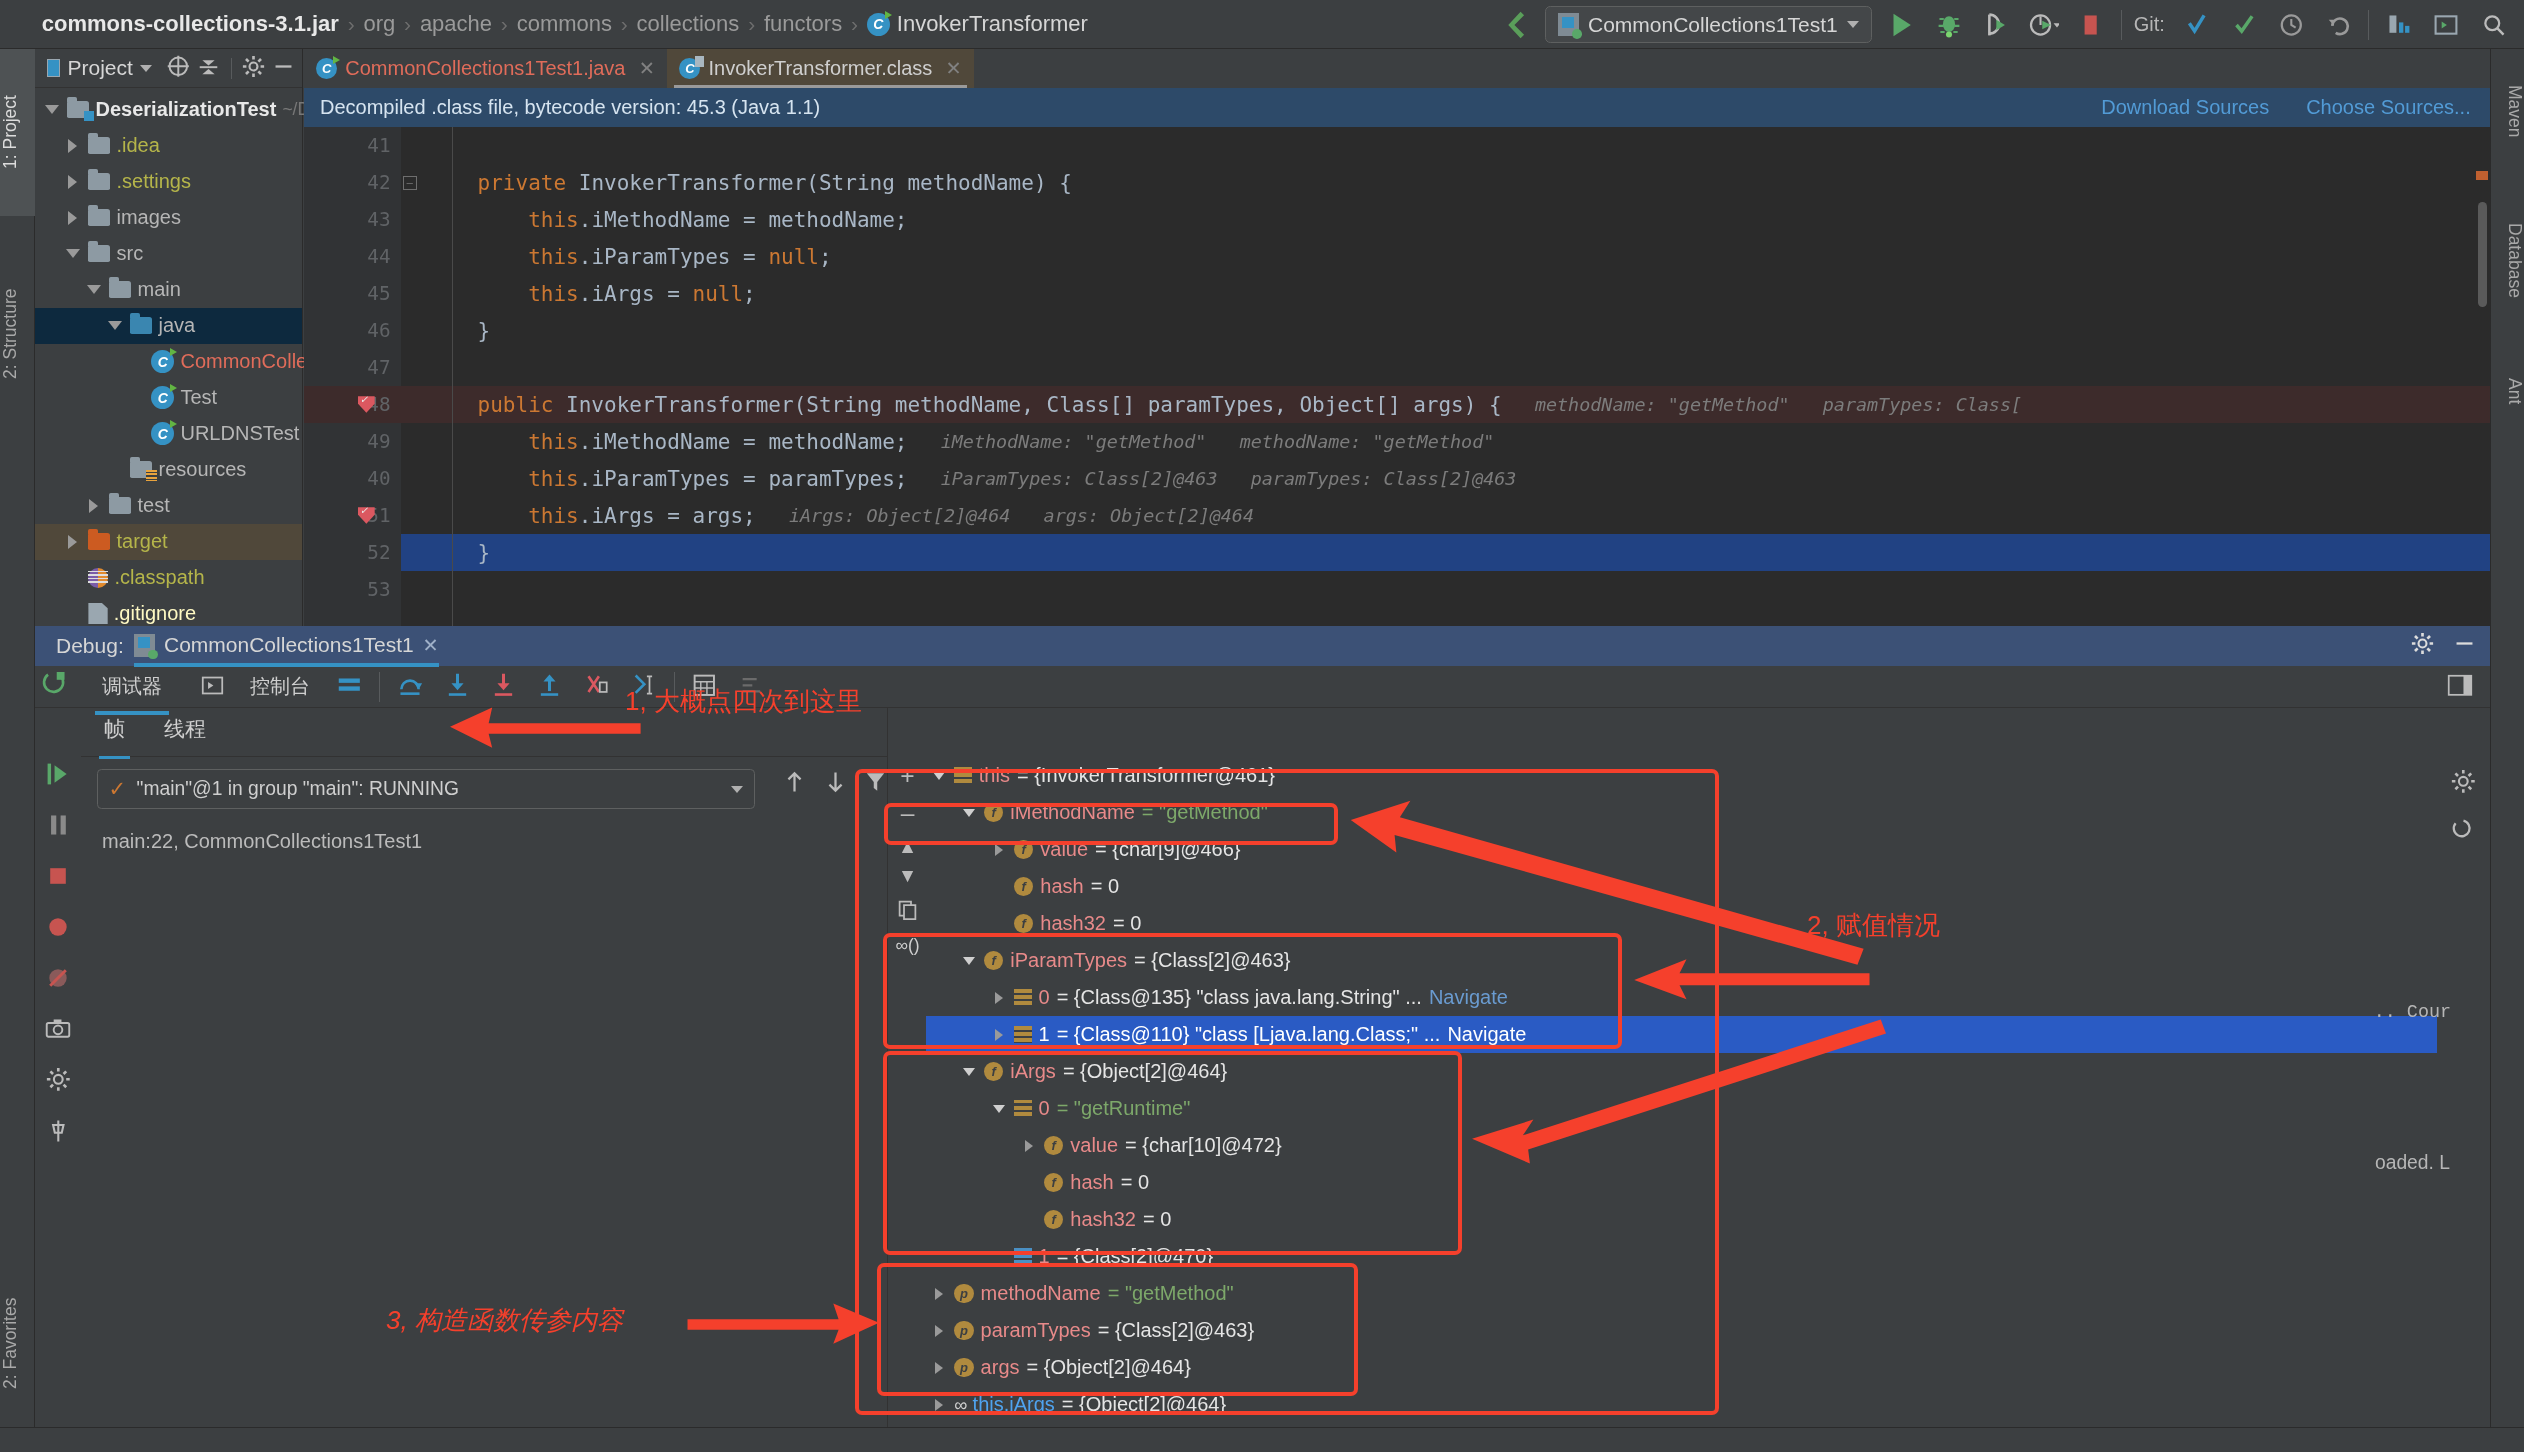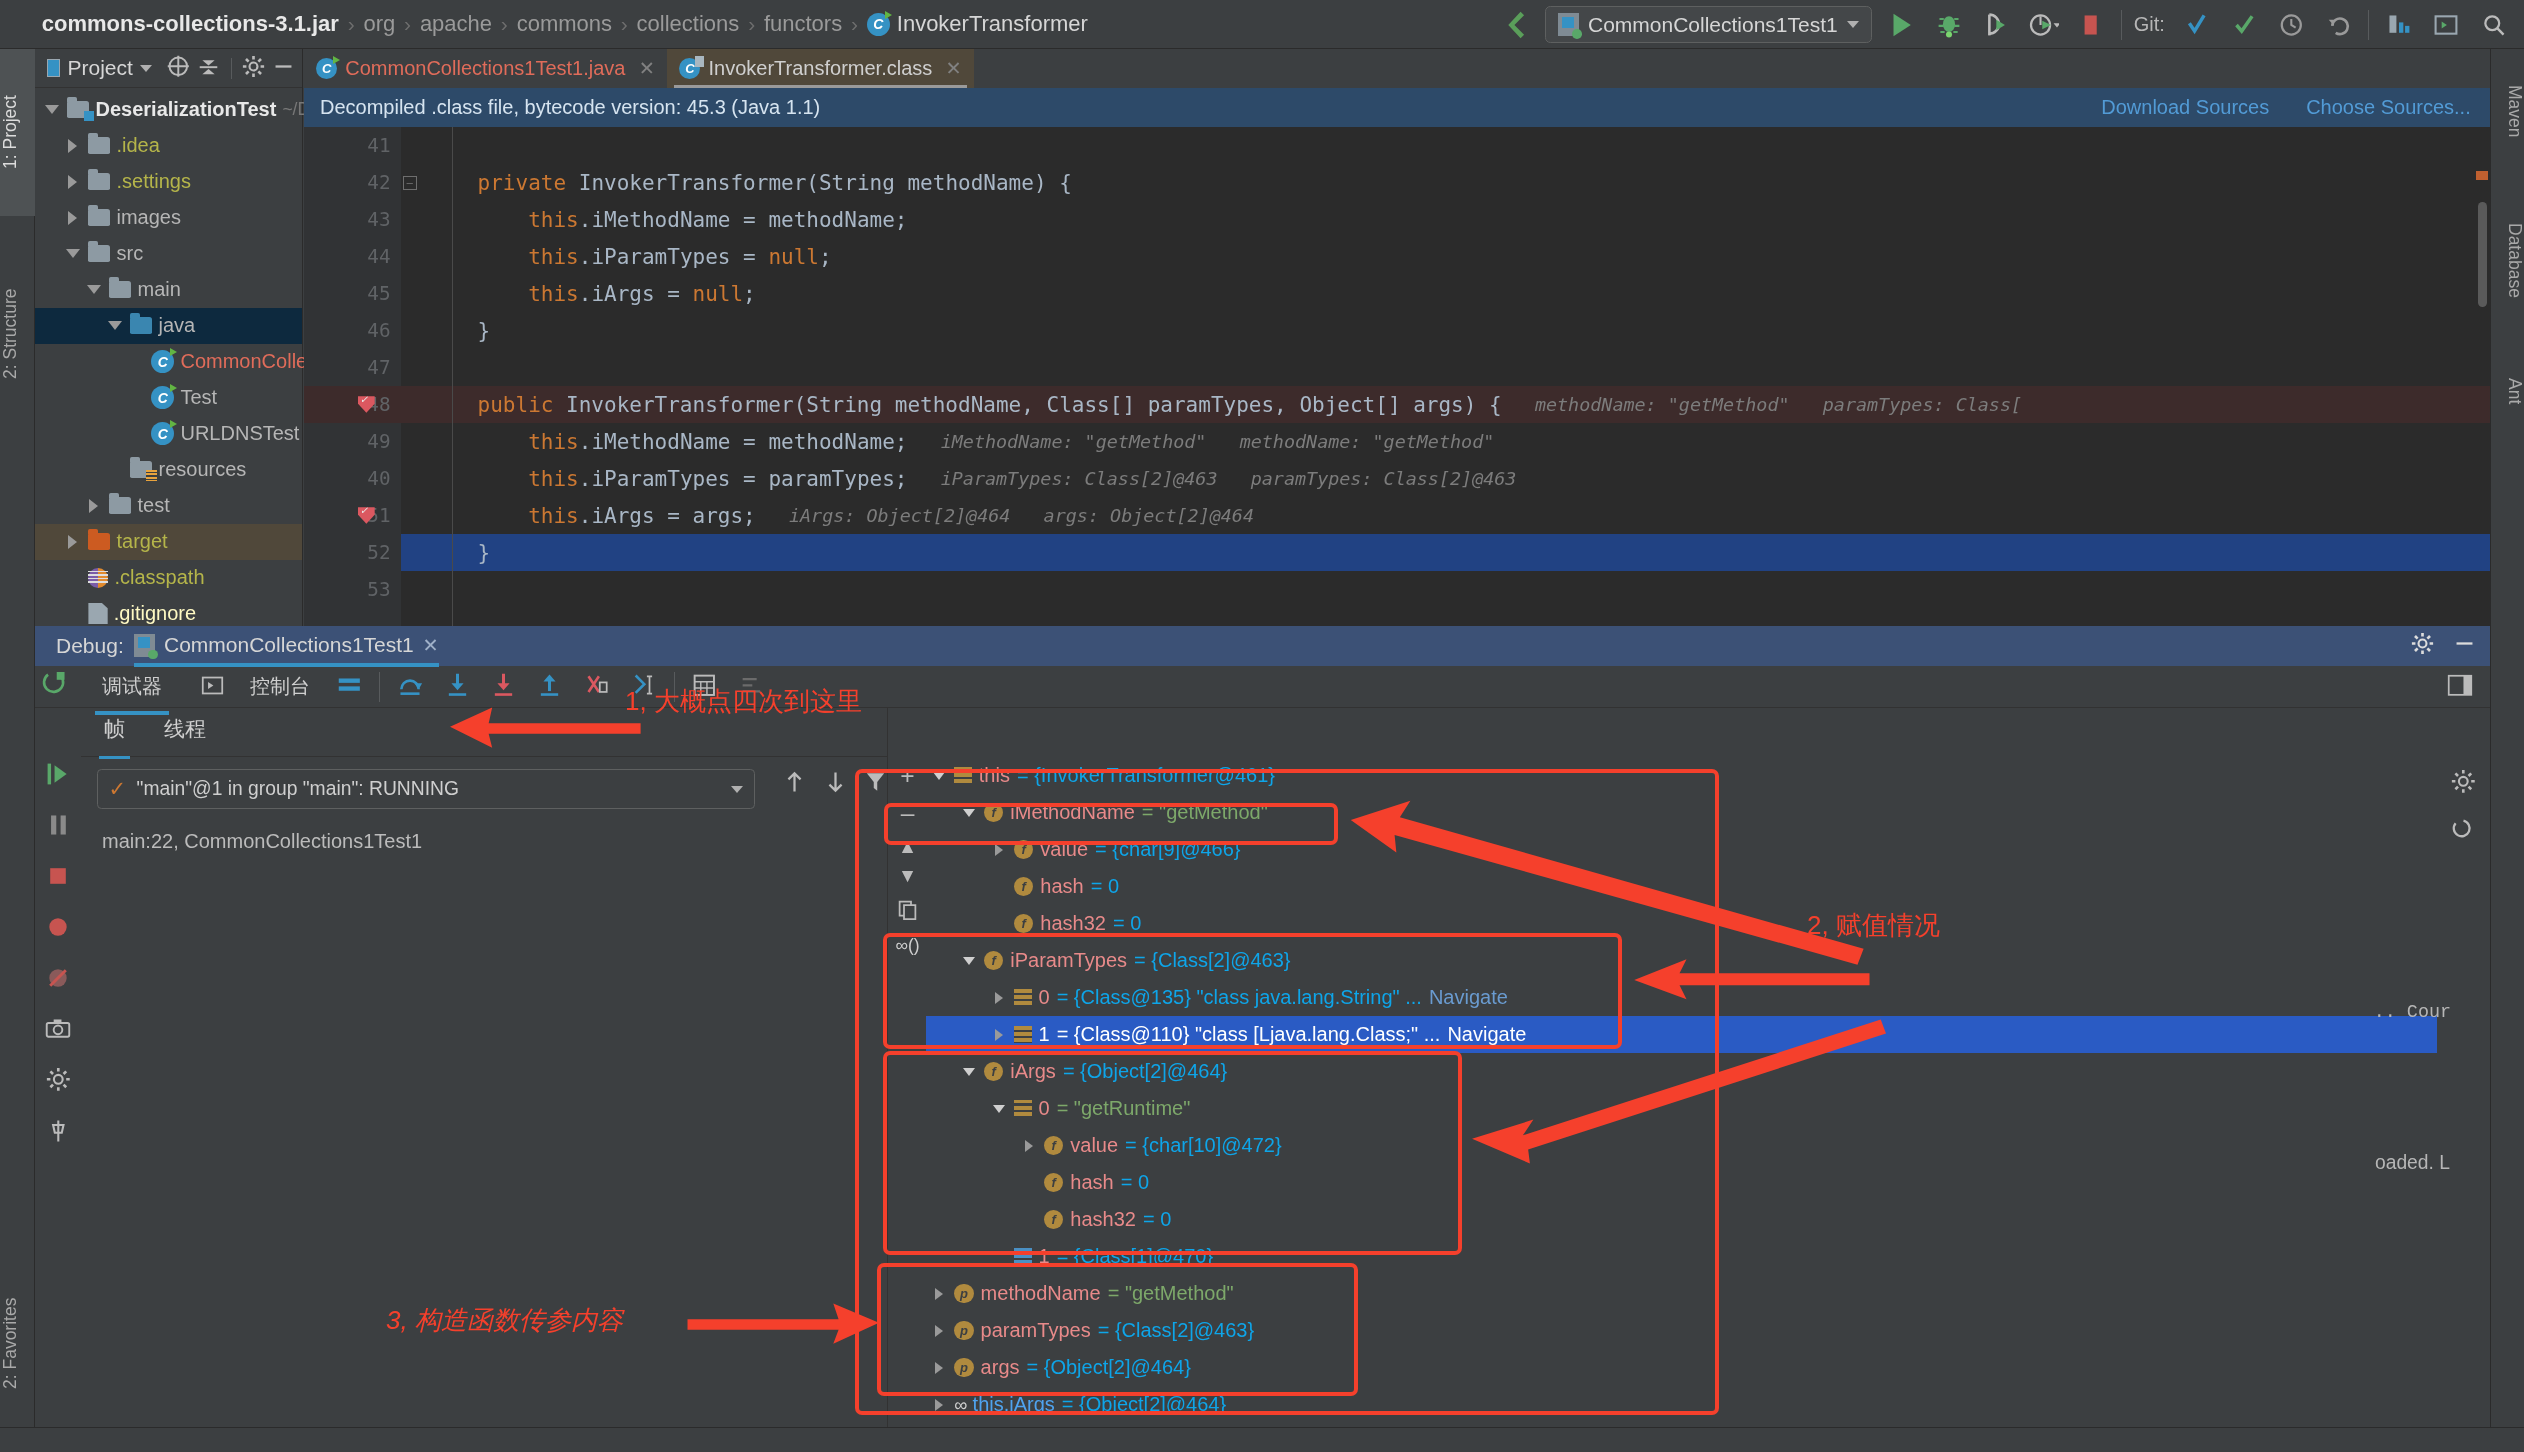--- a/index.html
+++ b/index.html
@@ -199,21 +199,21 @@
   .framerow.sel .it { color:#e7e7e7; }
 
   #varspane { position:absolute; left: 854px; right: 0; top:0; bottom:0; }
   #varshdr { height:49px; display:flex; align-items:center; padding-left: 21px; font-size:21px; color:#cfcfcf; border-bottom:0.9px solid #323232; justify-content:space-between;}
   #varshdr .rt { display:flex; align-items:center; gap: 14px; padding-right: 16px; font-size: 19.3px;}
   #varsrail { position:absolute; left:0; top:49px; bottom:0; width: 37px; }
   #varstree { position:absolute; left: 37px; right: 53px; top: 49px; bottom: 0; overflow:hidden; }
 
   .vrow { height: 37px; display:flex; align-items:center; gap: 7px; font-size: 20px; white-space: nowrap; padding-left: 5.3px;}
   .vrow.sel { background: #2a5bc4; }
-  .vname { color: #e88a8a; } .vname.blue { color:#4fa3ef; } .vval { color: #0ea5e9; } .vval.str { color: #7da86a; }
+  .vname { color: #e88a8a; } .vname.blue { color:#4fa3ef; } .vval { color: #e5e5e5; } .vval.str { color: #7da86a; }
   .vrow.sel .vname, .vrow.sel .veq, .vrow.sel .vval, .vrow.sel .vval.str, .vrow.sel .nav { color:#fff; }
   .nav { color: #6a9bd0; }
   .arw { width: 16px; display:inline-flex; justify-content:center; flex:0 0 16px;}
   .arw-r { width:0;height:0;border-top:6.1px solid transparent;border-bottom:6.1px solid transparent;border-left:8.8px solid #9a9a9a;}
   .arw-d { width:0;height:0;border-left:6.1px solid transparent;border-right:6.1px solid transparent;border-top:8.8px solid #cfcfcf;}
   .ficon { width:19.3px;height:19.3px;border-radius:50%;background:#b08a3e;color:#3c3f41;font-size:13px;font-style:italic;
      display:inline-flex;align-items:center;justify-content:center;flex:0 0 auto;font-weight:bold;}
   .ficon.p { background:#b08a3e; }
   .aicon { width:17.5px; height:17.5px; flex:0 0 auto;
      background: repeating-linear-gradient(to bottom,#b08a3e 0 3.5px,#3c3f41 3.5px 6.1px); }
@@ -863,21 +863,21 @@
           <div class="vrow" style="padding-left: 95px;">
             <span class="arw"></span>
             <span class="ficon">f</span>
             <span class="vname">hash32</span>
             <span class="vval"> = 0</span>
           </div>
           <div class="vrow" style="padding-left: 65px;">
             <span class="arw"></span>
             <span class="aicon blue"></span>
             <span class="vname">1</span>
-            <span class="vval"> = {Class[1]@470}</span>
+            <span class="vval"> = {Class[2]@470}</span>
           </div>
           <div class="vrow" style="padding-left: 5.3px;">
             <span class="arw">
               <i class="arw-r"></i>
             </span>
             <span class="ficon p">p</span>
             <span class="vname">methodName</span>
             <span class="vval str"> = "getMethod"</span>
           </div>
           <div class="vrow" style="padding-left: 5.3px;">

